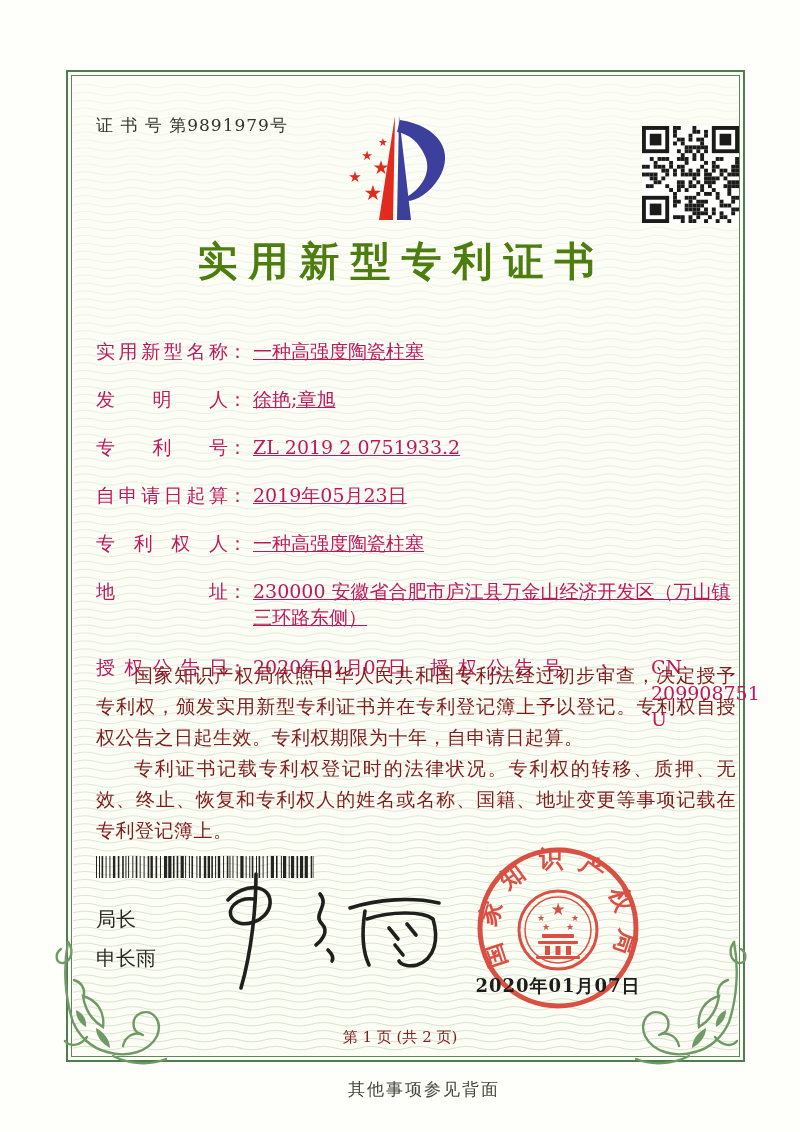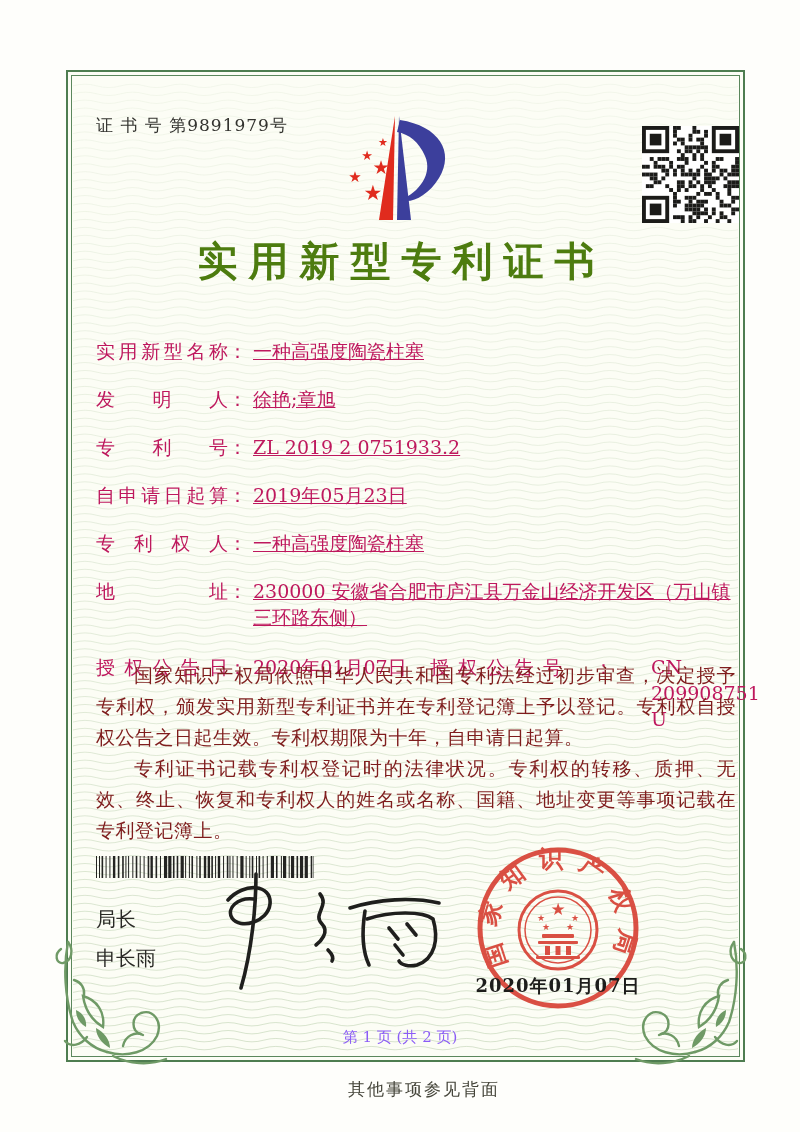--- a/index.html
+++ b/index.html
@@ -22,21 +22,21 @@
   .grant-g1{display:flex;width:334px;flex:none;}
   .grant-g2{display:flex;gap:32px;}
   .body-text{position:absolute;left:96px;top:660px;width:640px;font-size:19px;line-height:31px;color:#7f1d1d;letter-spacing:0.5px;text-align:justify;}
   .body-text p{margin:0;text-indent:2em;}
   .barcode{position:absolute;left:96px;top:856px;width:218px;height:22px;}
   .signoff{position:absolute;left:96px;top:906px;font-size:20px;color:#2a2a26;font-family:"Liberation Sans","DejaVu Sans",sans-serif;}
   .signoff div{margin-bottom:12px;}
   .signature{position:absolute;left:208px;top:866px;width:245px;height:128px;}
   .seal{position:absolute;left:472px;top:842px;width:172px;height:172px;}
   .seal-date{position:absolute;left:472px;top:974px;width:172px;text-align:center;font-size:18px;font-weight:bold;color:#1d1d1b;letter-spacing:1px;}
-  .page-num{position:absolute;left:0;top:1028px;width:100%;text-align:center;font-size:15px;color:#8b5cf6;}
+  .page-num{position:absolute;left:0;top:1028px;width:100%;text-align:center;font-size:15px;color:#7f1d1d;}
   .back-note{position:absolute;left:0;top:1078px;width:100%;text-align:center;font-size:17px;color:#45453a;letter-spacing:2px;padding-left:24px;}
   .flourish{position:absolute;width:122px;height:132px;}
   .flourish.fl-left{left:52px;top:936px;}
   .flourish.fl-right{left:628px;top:936px;transform:scaleX(-1);}
 </style>
 </head>
 <body>
 
 <div class="page">
 

